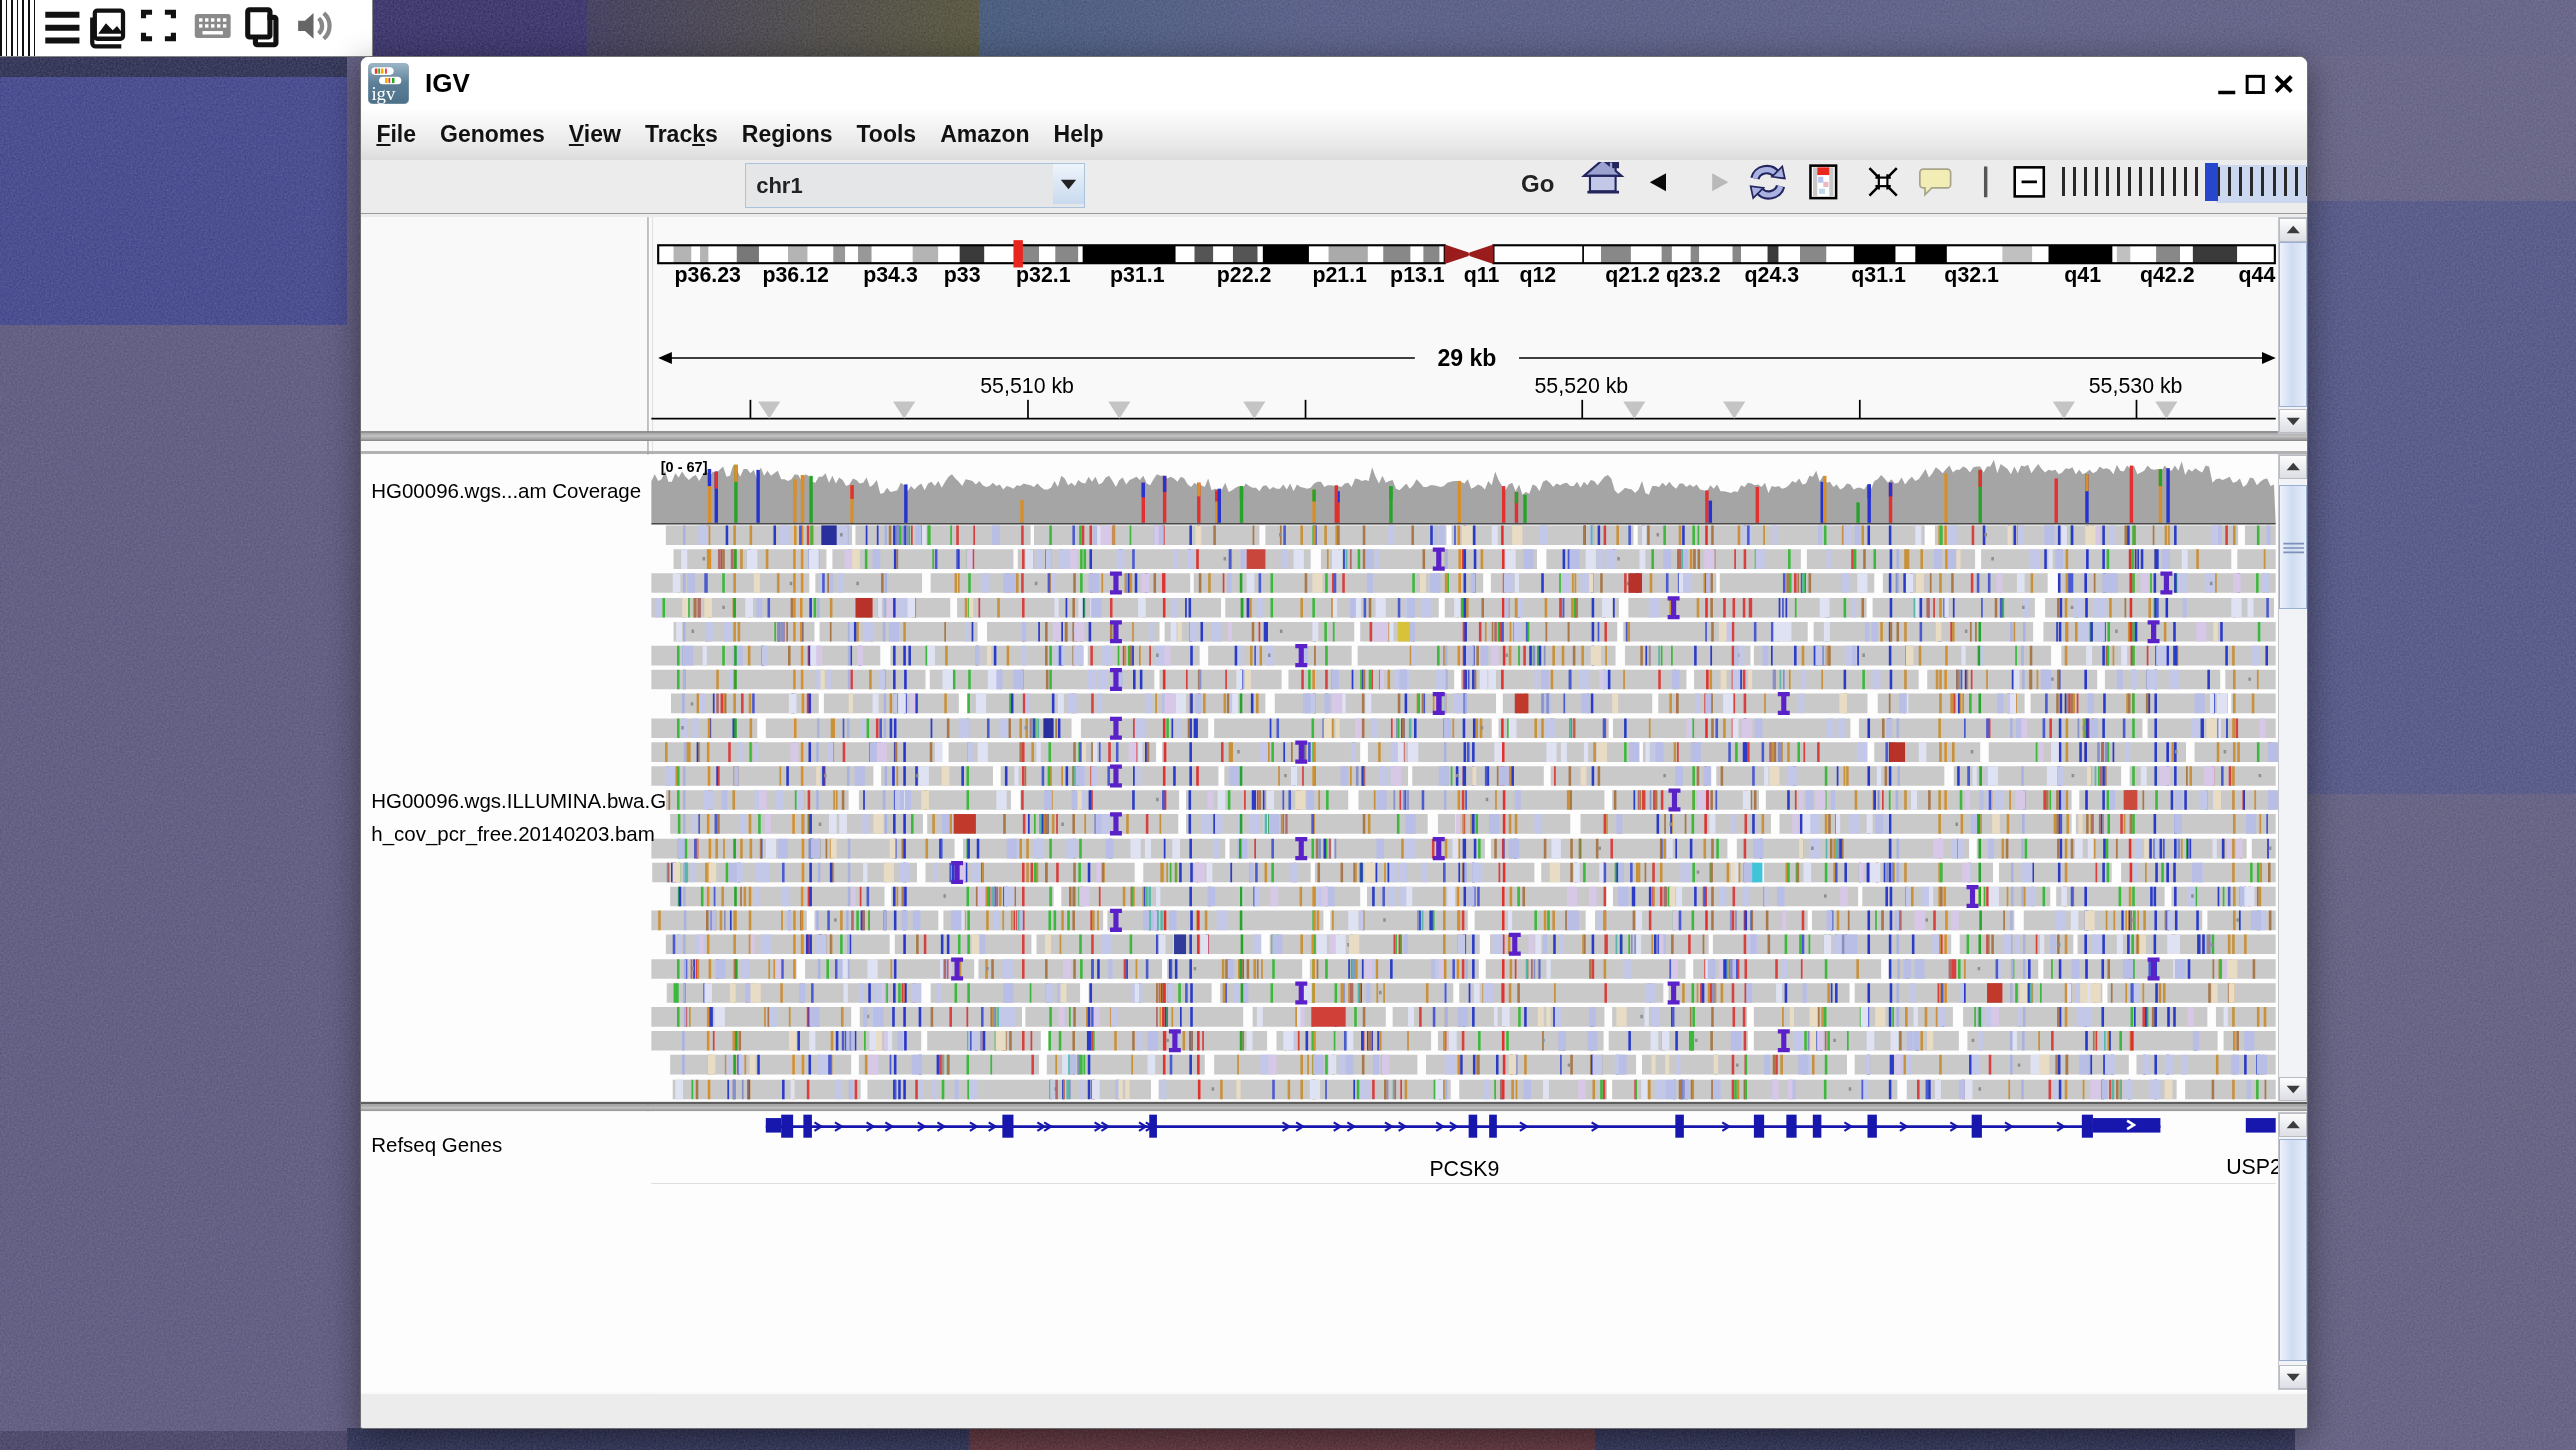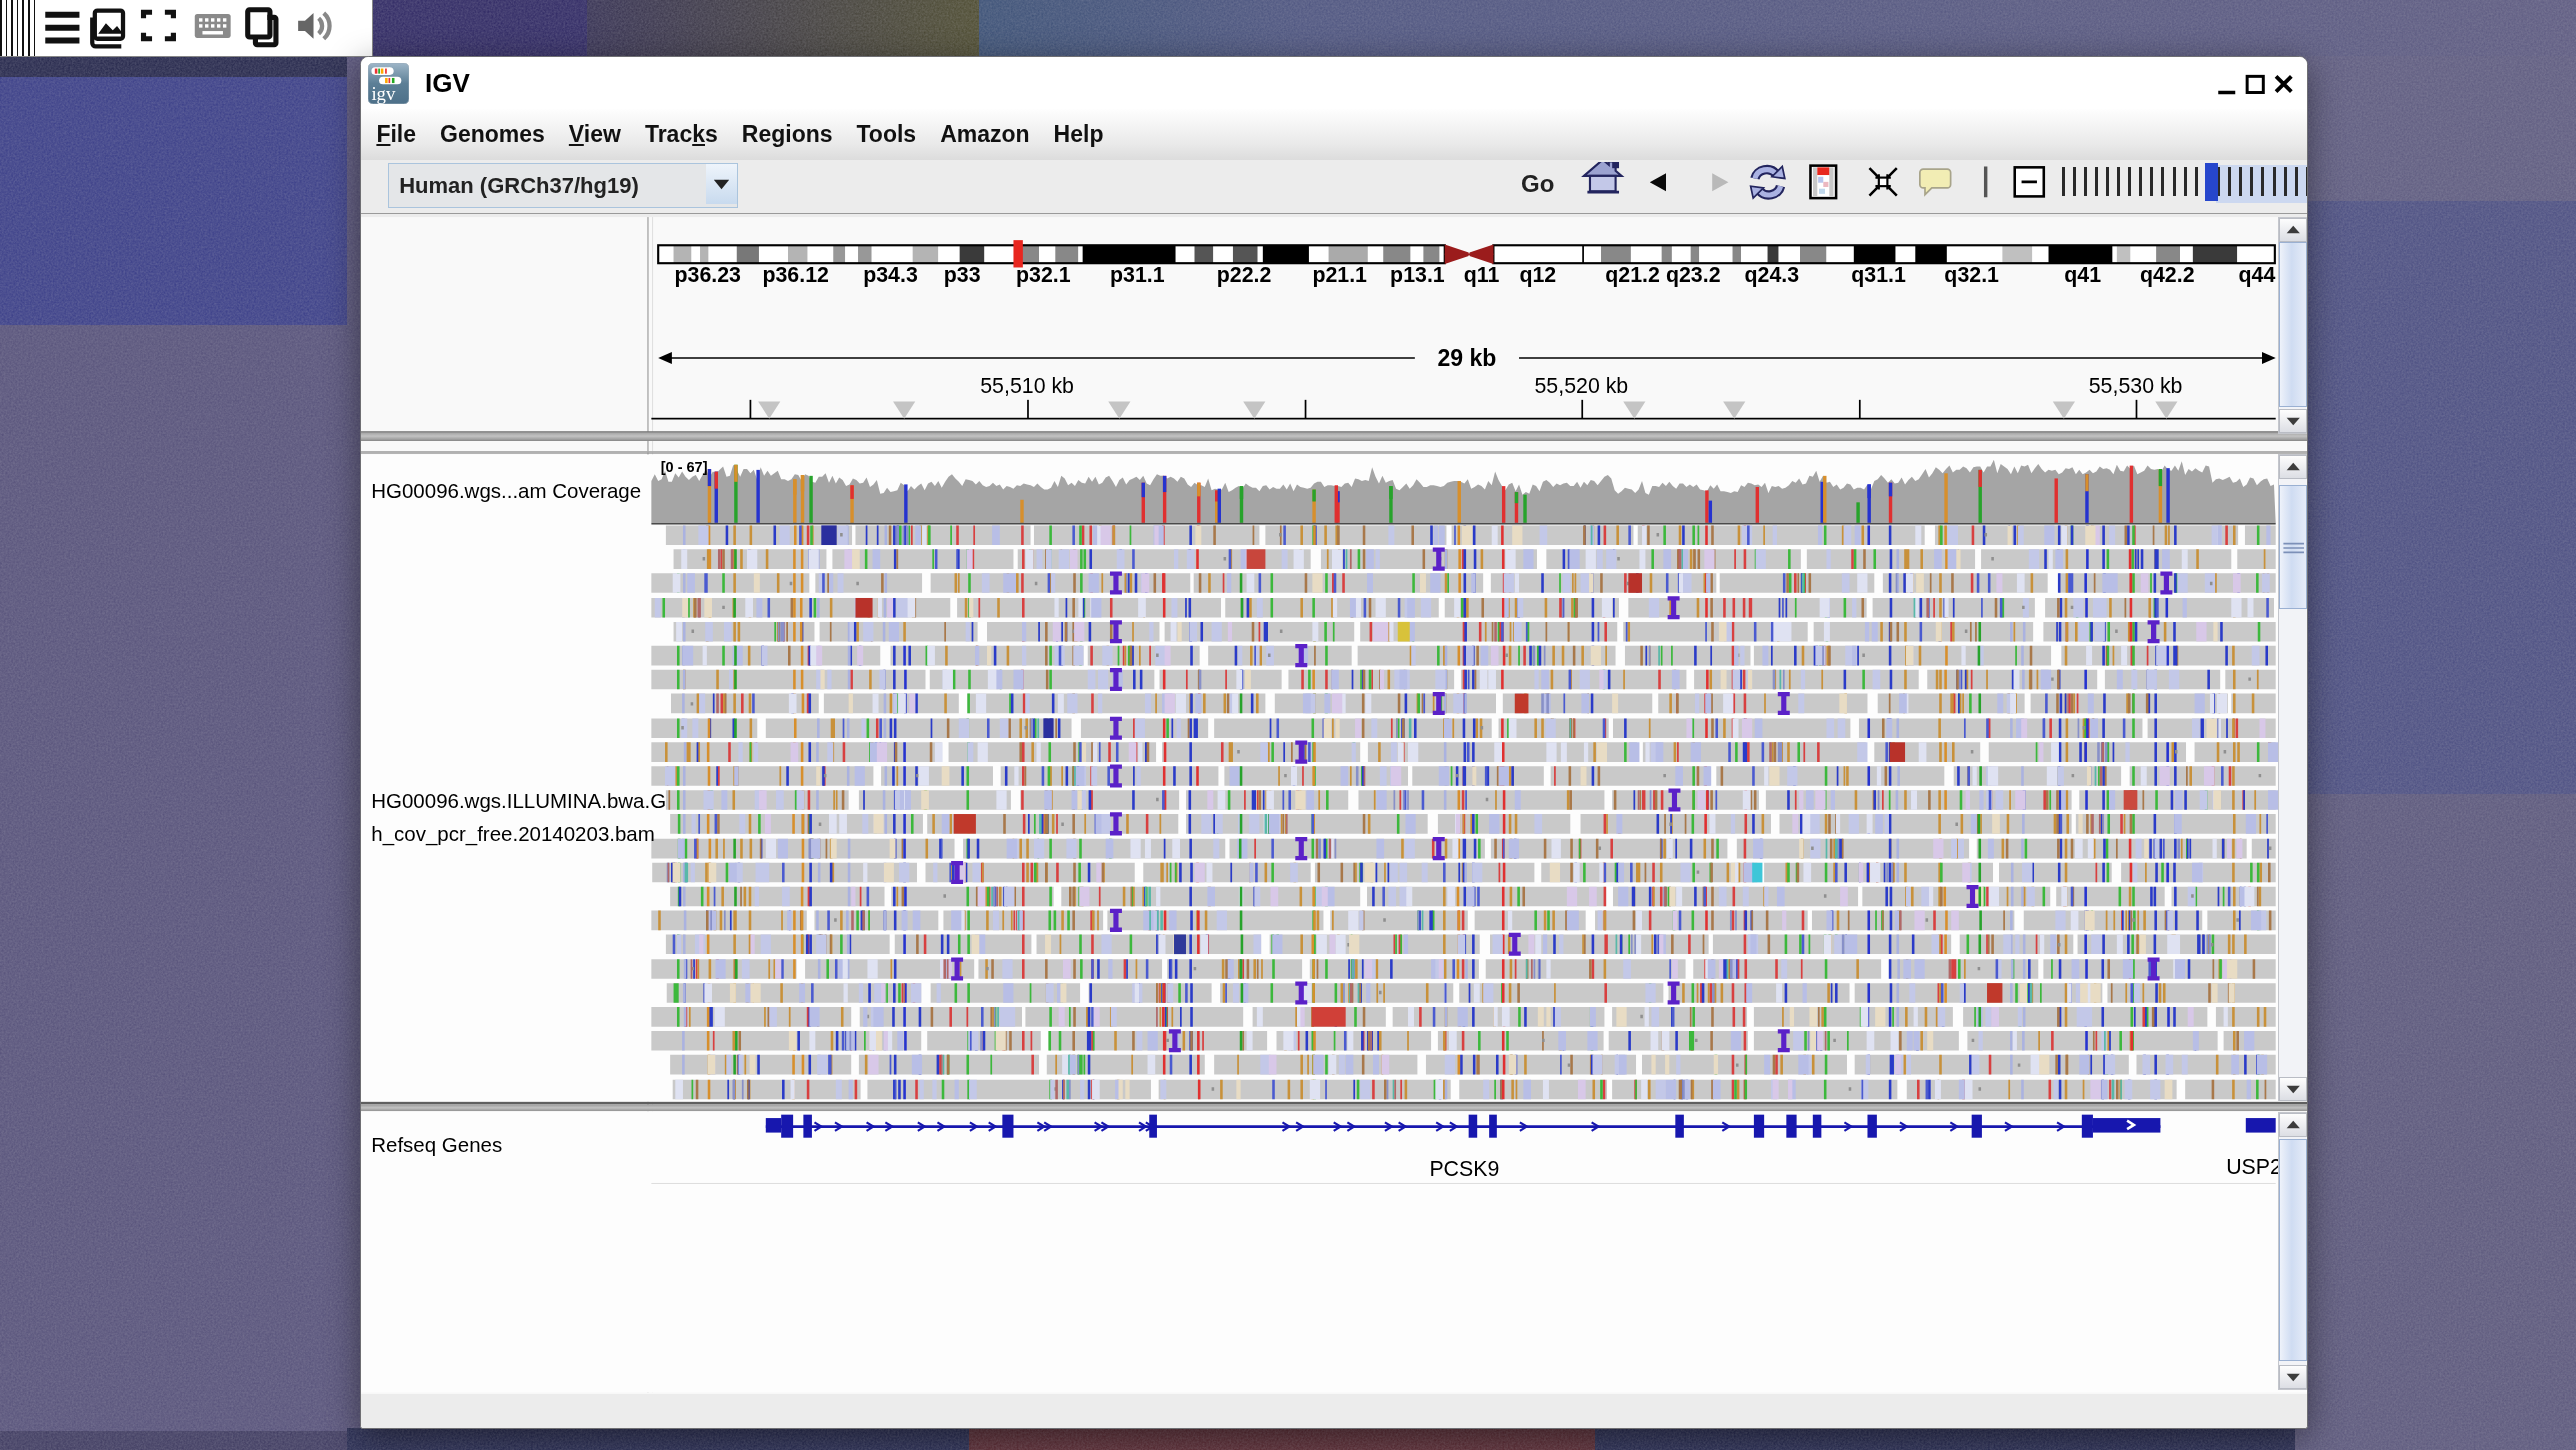--- a/index.html
+++ b/index.html
@@ -92,22 +92,22 @@
         <span style="padding:0 12px;">Genomes</span>
         <span style="padding:0 12px;"><span style="text-decoration:underline;">V</span>iew</span>
         <span style="padding:0 12px;">Trac<span style="text-decoration:underline;">k</span>s</span>
         <span style="padding:0 12px;">Regions</span>
         <span style="padding:0 12px;">Tools</span>
         <span style="padding:0 12px;">Amazon</span>
         <span style="padding:0 12px;">Help</span>
       </div>
     </div>
     <div class="abs" style="left:0;top:103px;width:100%;height:53px;background:#ececec;border-bottom:0.9px solid #9a9a9a;">
-      <div class="abs" style="left:27px;top:3.4px;width:350px;height:45px;background:#e4e6e8;border:1.7px solid #aac4dd;box-sizing:border-box;display:flex;align-items:center;">
-        <span style="font-size:22px;font-weight:bold;color:#222;padding-left:10.2px;white-space:nowrap;">Human (GRCh37/hg19)</span>
+      <div class="abs" style="left:384px;top:3.4px;width:340px;height:45px;background:#e4e6e8;border:1.7px solid #aac4dd;box-sizing:border-box;display:flex;align-items:center;">
+        <span style="font-size:22px;font-weight:bold;color:#222;padding-left:10.2px;white-space:nowrap;">chr1</span>
         <div style="position:absolute;right:0;top:0;width:31px;height:40px;background:linear-gradient(#eef4fb,#c8daee);display:flex;align-items:center;justify-content:center;">
           <svg width="19" height="12" viewBox="0 0 22 14">
             <path d="M2 2 h18 l-9 11 z" fill="#222"></path>
           </svg>
         </div>
       </div>
       <div class="abs" style="left:1160px;top:10.2px;font-size:24px;font-weight:bold;color:#222;">Go</div>
       <svg class="abs" style="left:1217px;top:1.7px" width="735" height="50" viewBox="0 0 860 58">
         <g transform="translate(0,-7)">
           <g>

